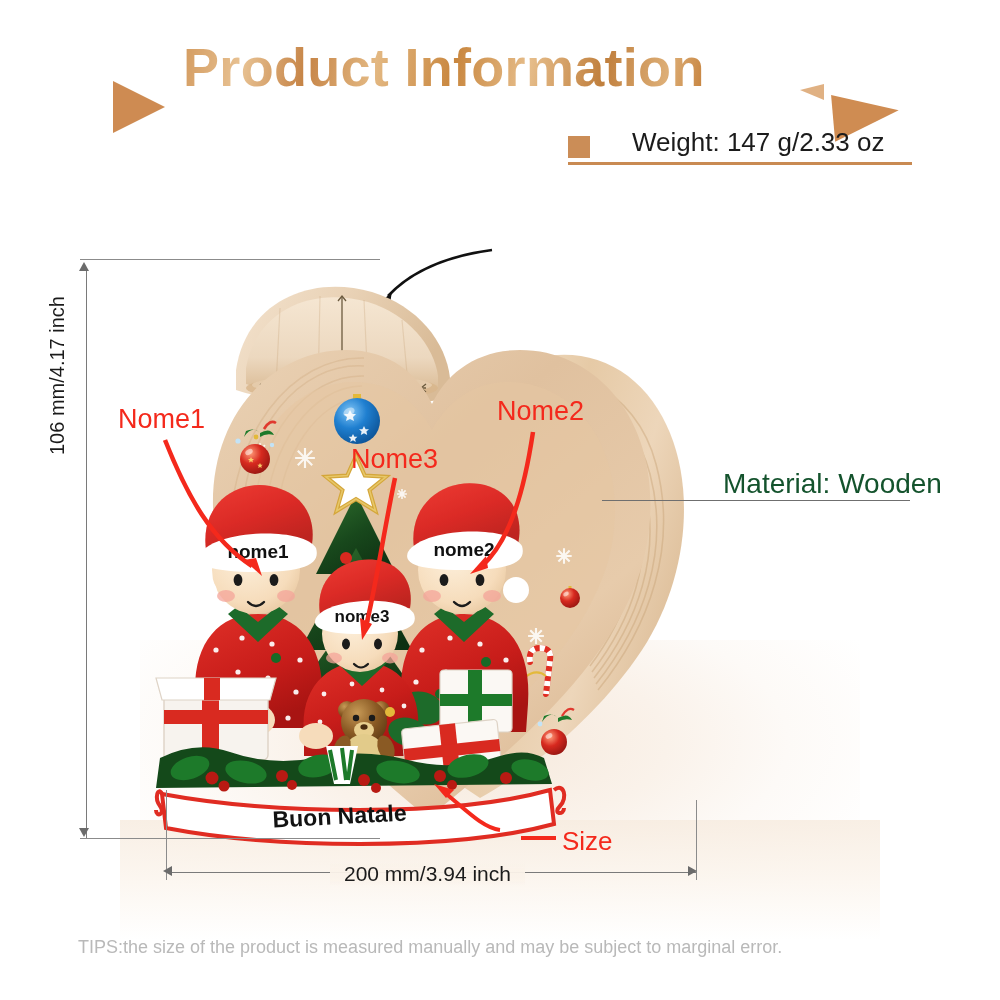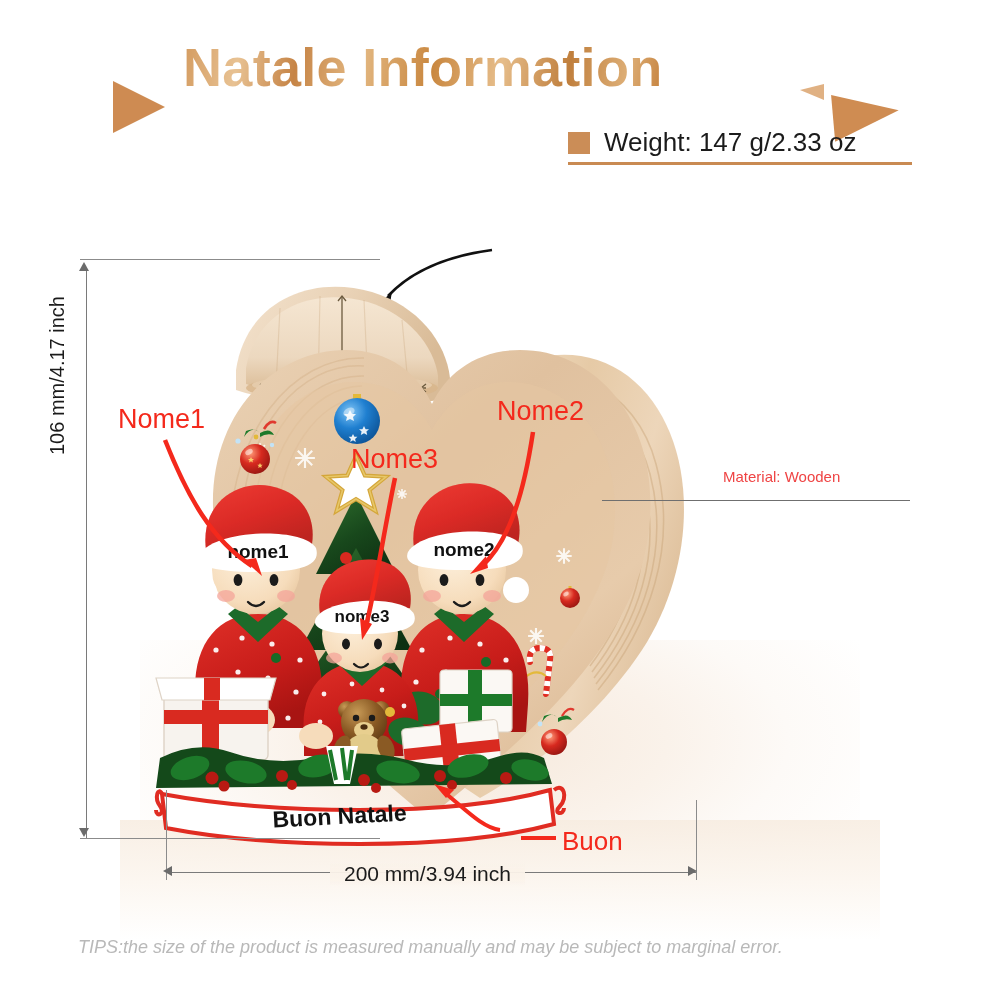--- a/index.html
+++ b/index.html
@@ -46,32 +46,32 @@
     border-left:66px solid #cf8c52;
     transform:rotate(-5deg);
   }
   .tri-right-small{
     left:800px;top:48px;
     border-top:6px solid transparent;border-bottom:10px solid transparent;
     border-right:24px solid #e0b183;
   }
 
   
-  .weight-row{position:absolute;left:568px;top:127px;display:flex;align-items:center;}
+  .weight-row{position:absolute;left:568px;top:127px;display:flex;align-items:flex-end;gap:28px;}
   .weight-sq{width:22px;height:22px;background:#cb8d57;margin-right:14px;}
   .weight-text{font-size:26px;color:#1b1b1b;white-space:nowrap;}
   .weight-rule{position:absolute;left:568px;top:162px;width:344px;height:3px;background:#c98a52;}
 
   
   .candle-note{position:absolute;left:468px;top:236px;line-height:1.32;color:#1b1b1b;font-size:19px;white-space:nowrap;}
   .candle-note .l1{padding-left:44px;}
   .candle-arrow{position:absolute;left:366px;top:248px;width:130px;height:62px;}
 
   
-  .material-text{position:absolute;left:723px;top:468px;font-size:15px;color:#ef4444;white-space:nowrap;}
+  .material-text{position:absolute;left:723px;top:468px;font-size:28px;color:#14532d;white-space:nowrap;}
   .material-line{position:absolute;left:602px;top:500px;width:308px;height:1px;background:#6f6f6f;}
 
   
   .dim-v-line{position:absolute;left:86px;top:268px;width:1px;height:570px;background:#7a7a7a;}
   .dim-v-tick-top{position:absolute;left:79px;top:262px;width:0;height:0;
     border-left:5px solid transparent;border-right:5px solid transparent;border-bottom:9px solid #6b6b6b;}
   .dim-v-tick-bot{position:absolute;left:79px;top:828px;width:0;height:0;
     border-left:5px solid transparent;border-right:5px solid transparent;border-top:9px solid #6b6b6b;}
   .dim-ext-top{position:absolute;left:80px;top:259px;width:300px;height:1px;background:#8b8b8b;}
   .dim-ext-bot{position:absolute;left:80px;top:838px;width:300px;height:1px;background:#8b8b8b;}
@@ -95,38 +95,38 @@
   }
 
   
   .red-lab{position:absolute;color:#f4291c;font-size:27px;white-space:nowrap;}
   .lab-nome1{left:118px;top:404px;}
   .lab-nome2{left:497px;top:396px;}
   .lab-nome3{left:351px;top:444px;}
   .lab-testo{left:562px;top:826px;font-size:26px;}
 
   
-  .tips{position:absolute;left:78px;top:937px;font-size:18px;color:#b9b9b9;white-space:nowrap;font-style:italic;}
+  .tips{position:absolute;left:78px;top:937px;font-size:18px;color:#b9b9b9;white-space:nowrap;}
 
   svg{overflow:visible;}
 </style>
 </head>
 <body>
 
 <div id="stage">
 
   <div class="reflect-band"></div>
   <div class="reflect-band2"></div>
 
   <div class="title-wrap">
     <div class="tri tri-left"></div>
     <div class="tri tri-right-small"></div>
     <div class="tri tri-right-big"></div>
   </div>
-  <div class="title-text">Natale Information</div>
+  <div class="title-text">Product Information</div>
 
   <div class="weight-row">
     <div class="weight-sq"></div>
     <div class="weight-text">Weight: 147 g/2.33 oz</div>
   </div>
   <div class="weight-rule"></div>
 
   <svg class="candle-arrow" viewBox="0 0 130 62">
     <path d="M126 2 C96 6, 52 16, 22 48" stroke="#111" stroke-width="2.6" fill="none"></path>
     <path d="M10 58 L26 44 L24 55 Z" fill="#111"></path>
@@ -558,17 +558,17 @@
     <path d="M362 640 L 360 618 L 372 624 Z" fill="#f4291c"></path>
 
     <path d="M556 838 L 521 838" stroke="#f4291c" stroke-width="4" fill="none"></path>
     <path d="M500 830 C 483 828, 466 810, 444 792" stroke="#f4291c" stroke-width="4" fill="none"></path>
     <path d="M434 784 L 454 790 L 446 798 Z" fill="#f4291c"></path>
   </svg>
 
   <div class="red-lab lab-nome1">Nome1</div>
   <div class="red-lab lab-nome2">Nome2</div>
   <div class="red-lab lab-nome3">Nome3</div>
-  <div class="red-lab lab-testo">Buon</div>
+  <div class="red-lab lab-testo">Size</div>
 
   <div class="tips">TIPS:the size of the product is measured manually and may be subject to marginal error.</div>
 
 </div>
 
 </body></html>

